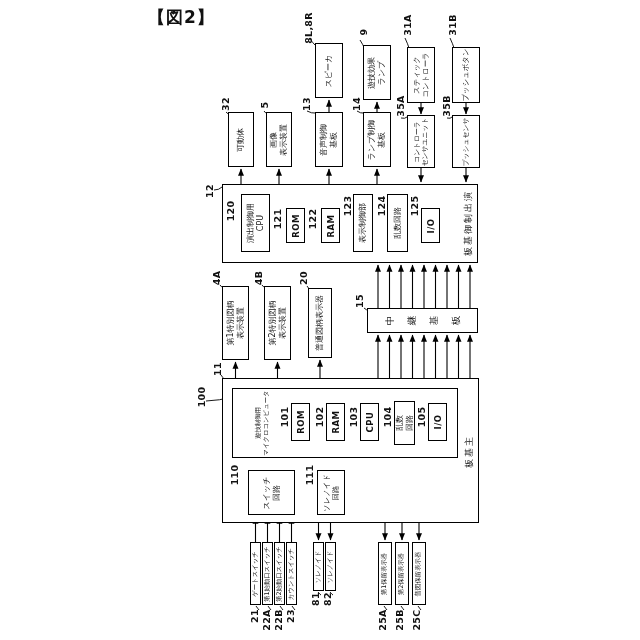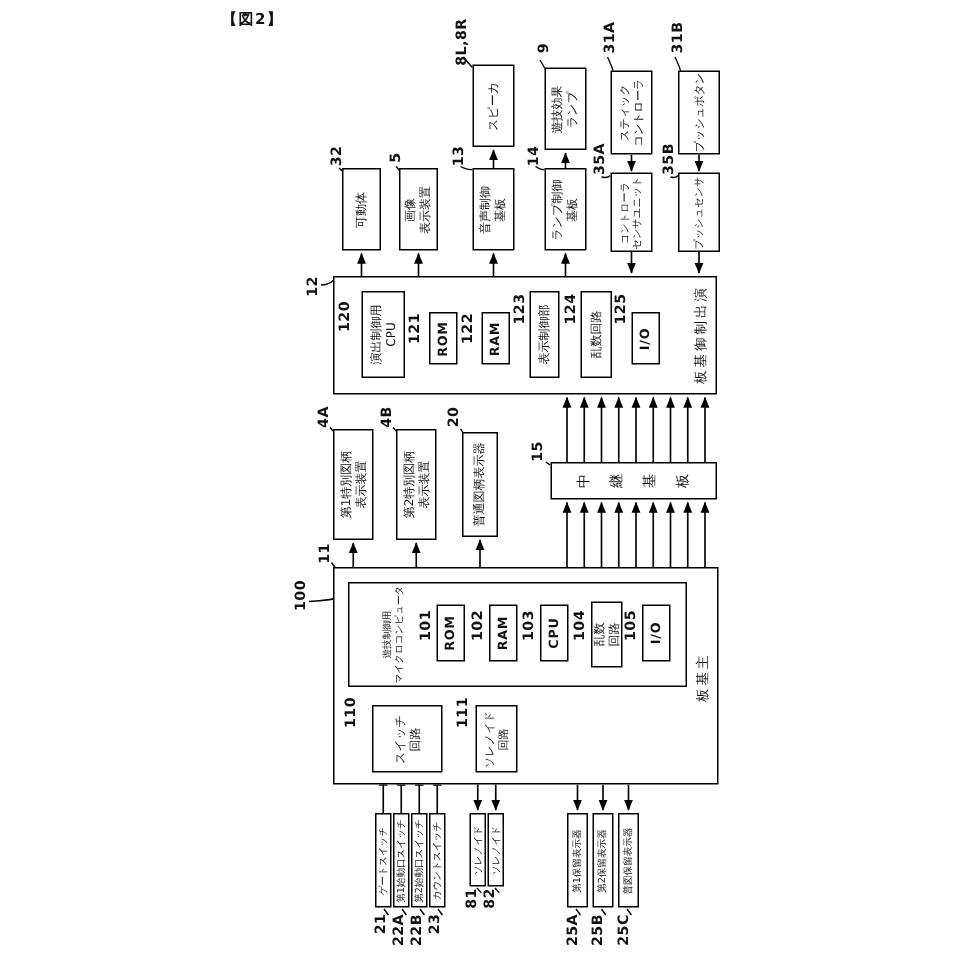--- a/index.html
+++ b/index.html
@@ -1,19 +1,19 @@
 <!DOCTYPE html>
 <html><head>
 <meta charset="utf-8">
 <style>
   html,body{margin:0;padding:0;background:#fff;}
   #stage{position:relative;width:640px;height:640px;background:#fff;overflow:hidden;
          font-family:"DejaVu Sans",sans-serif;color:#111;}
   #wires{position:absolute;left:0;top:0;pointer-events:none;}
-  .title{position:absolute;font-size:10px;font-weight:600;letter-spacing:1px;}
+  .title{position:absolute;font-size:17px;font-weight:600;letter-spacing:1px;}
   .blk{position:absolute;border:1.2px solid #000;background:#fff;box-sizing:border-box;}
   .frame{position:absolute;border:1.3px solid #000;background:#fff;box-sizing:border-box;}
   .lbl{position:absolute;top:50%;left:50%;transform:translate(-50%,-50%) rotate(-90deg);
        white-space:pre-line;text-align:center;line-height:1.22;font-size:8px;}
   .f75 .lbl{font-size:7.4px;}
   .f68 .lbl{font-size:6.8px;}
   .lat .lbl{font-size:8.5px;font-weight:600;letter-spacing:.5px;white-space:nowrap;}
   .thin .lbl{font-size:6.4px;line-height:1.1;}
   .num{position:absolute;}
   .num .nlbl{position:absolute;top:50%;left:50%;transform:translate(-50%,-50%) rotate(-90deg);

